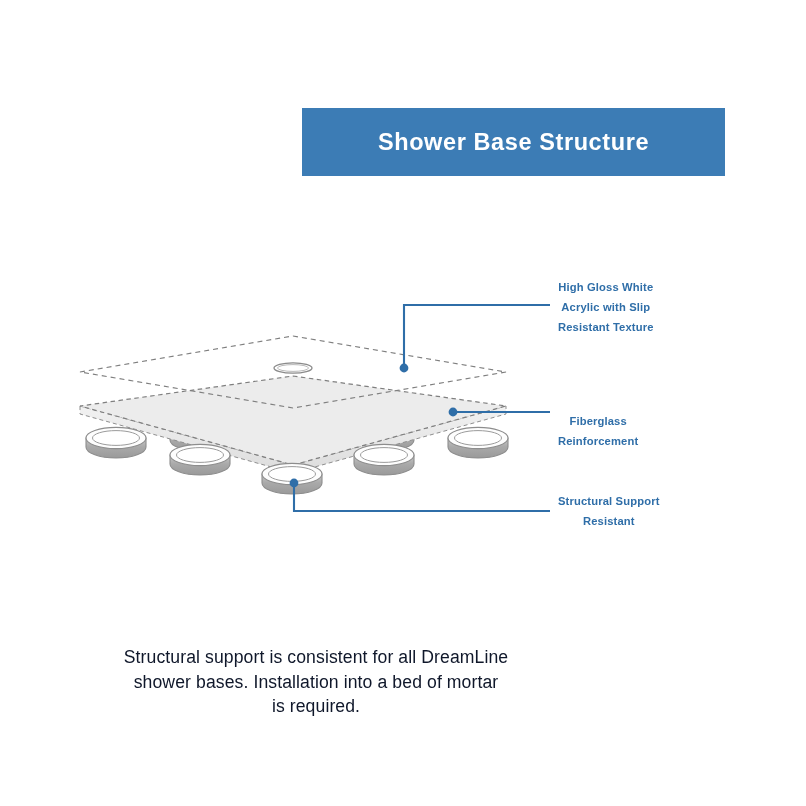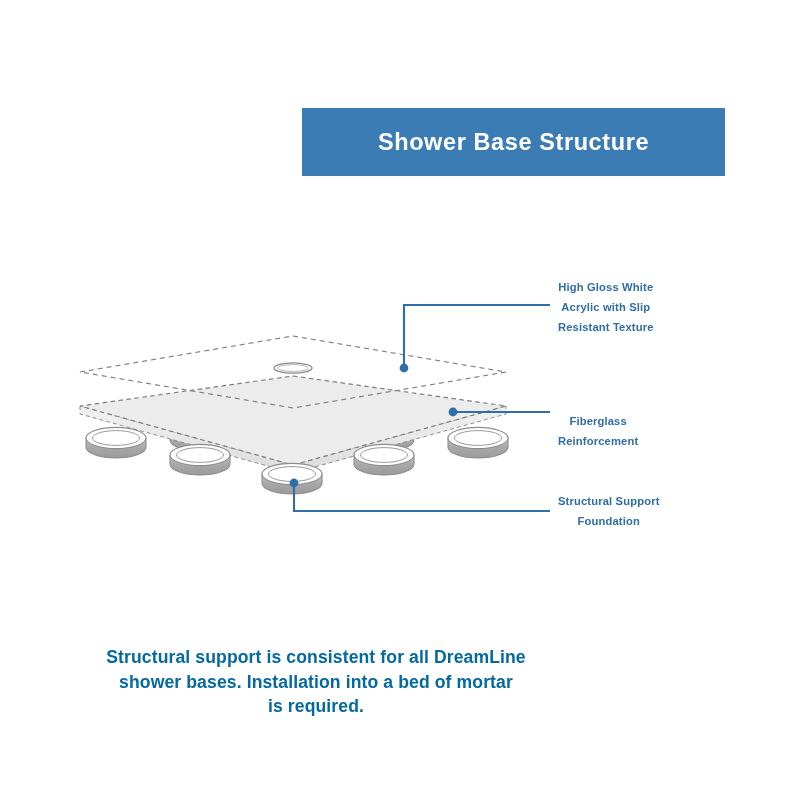--- a/index.html
+++ b/index.html
@@ -56,23 +56,23 @@
   #label-acrylic  { left: 558px; top: 277px; }
   #label-fiberglass { left: 558px; top: 411px; }
   #label-support  { left: 558px; top: 491px; }
 
   
   #caption {
     position: absolute;
     left: 86px;
     top: 645px;
     width: 460px;
-    color: #0369a1;
+    color: #0f172a;
     font-size: 17.6px;
-    font-weight: bold;
+    font-weight: normal;
     line-height: 24.5px;
     letter-spacing: 0.1px;
     white-space: pre-line;
   }
 
   
   #diagram-svg {
     position: absolute;
     left: 0;
     top: 0;
@@ -155,19 +155,19 @@
   </svg>
 
   <div class="callout-label" id="label-acrylic">High Gloss White
 Acrylic with Slip
 Resistant Texture</div>
 
   <div class="callout-label" id="label-fiberglass">Fiberglass
 Reinforcement</div>
 
   <div class="callout-label" id="label-support">Structural Support
-Foundation</div>
+Resistant</div>
 
   <div id="caption">Structural support is consistent for all DreamLine
 shower bases. Installation into a bed of mortar
 is required.</div>
 
 </div>
 
 </body></html>

